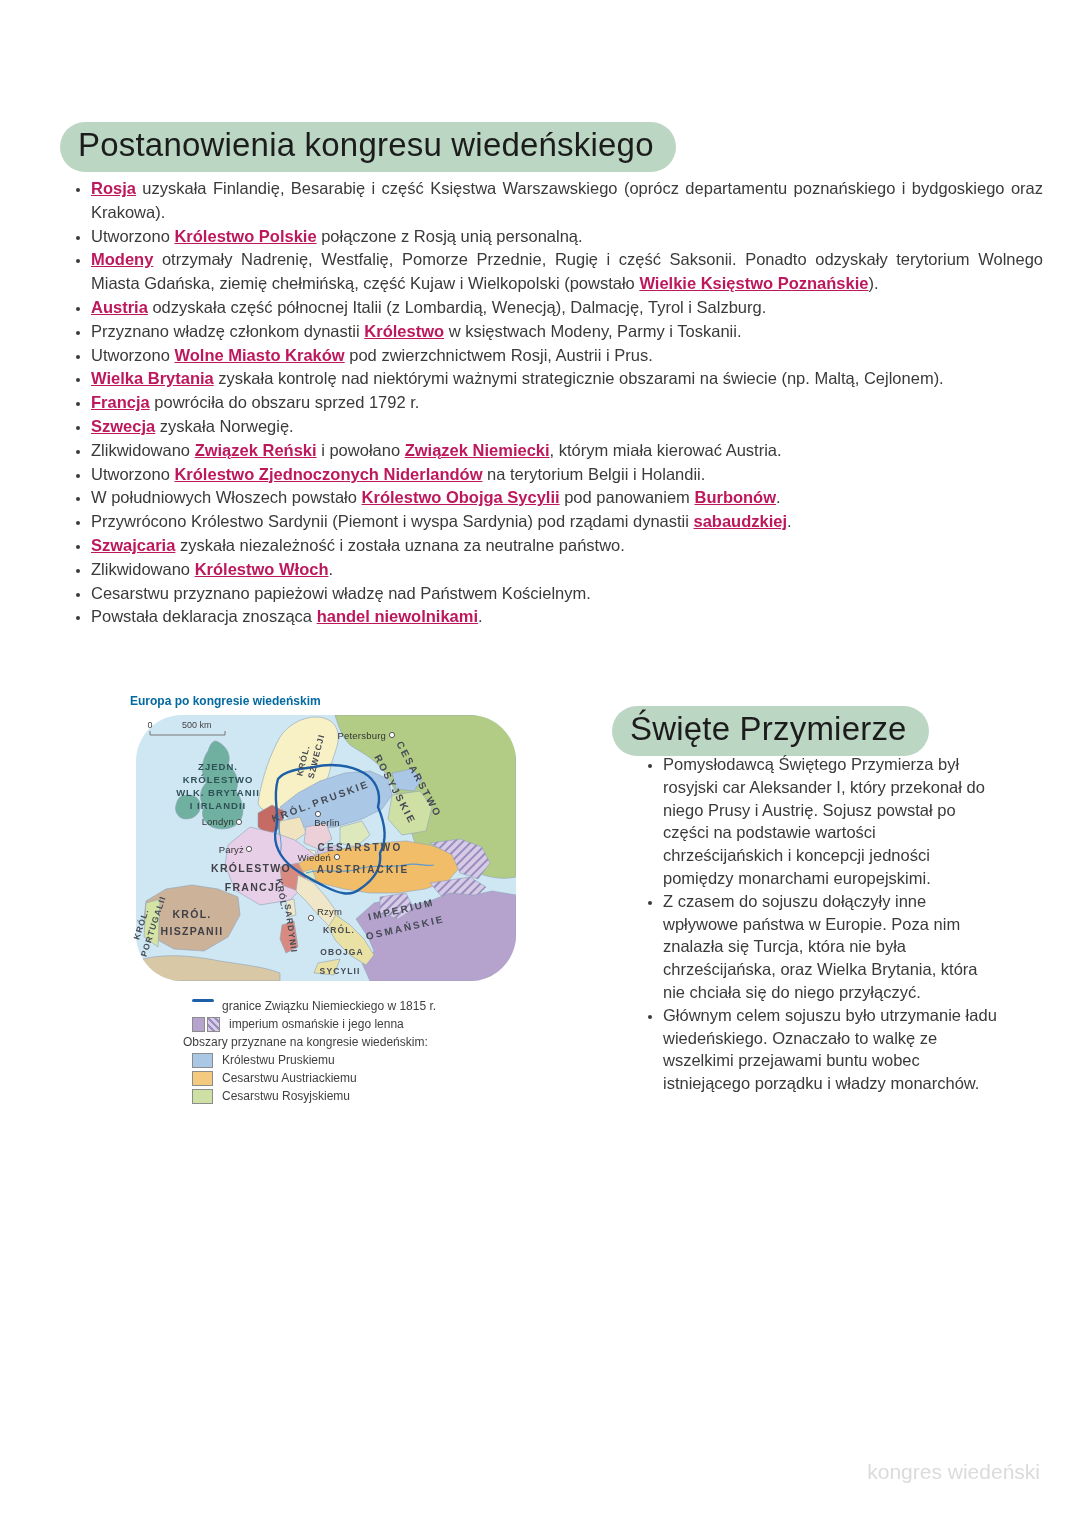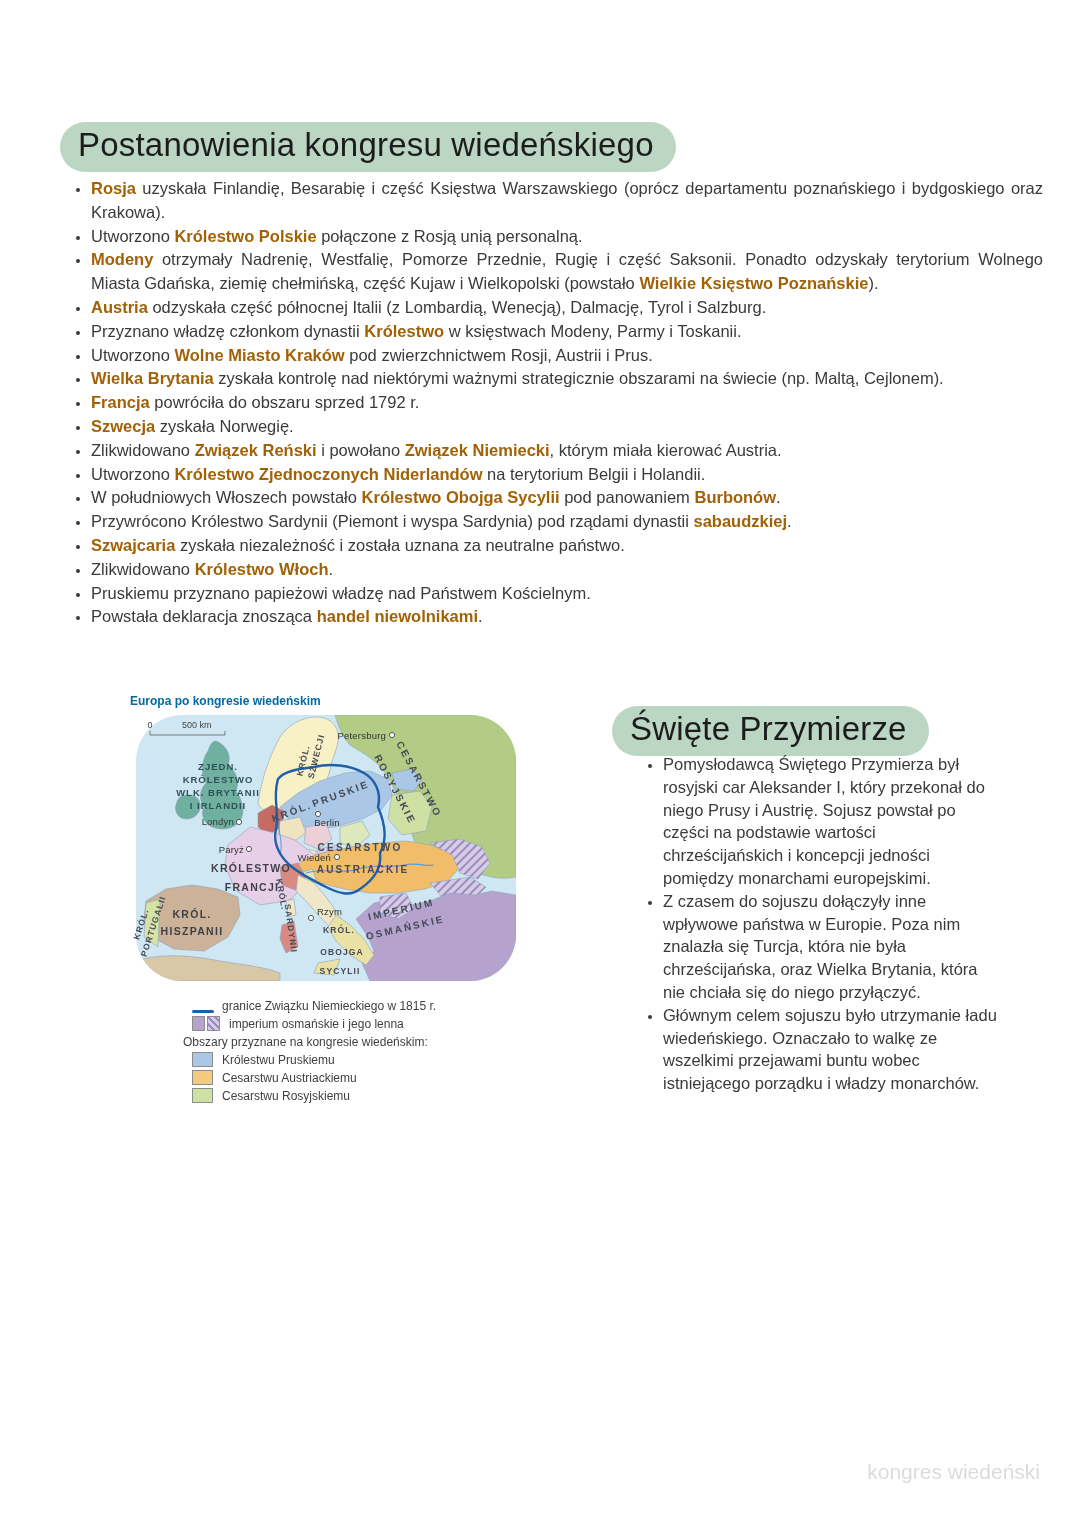--- a/index.html
+++ b/index.html
@@ -1,39 +1,39 @@
 <!DOCTYPE html>
 <html lang="pl"><head>
 <meta charset="utf-8">
 <style>
   html,body{margin:0;padding:0;}
   body{
     width:1080px;height:1528px;position:relative;background:#ffffff;
     font-family:"Liberation Sans",sans-serif;color:#3a3a3a;overflow:hidden;
   }
-  b{font-weight:700;color:#a16207;}
+  b{font-weight:700;color:#be185d;text-decoration:underline;}
   .pill{
     position:absolute;display:inline-block;background:#bbd6c3;border-radius:26px;
     padding:4px 22px 8px 18px;font-size:33px;font-weight:400;color:#1c1c1c;
     letter-spacing:.2px;white-space:nowrap;
   }
   #title-main{left:60px;top:100px;}
   #title-alliance{left:612px;top:684px;}
   
   #main-text{position:absolute;left:60px;top:177px;width:983px;font-size:16.5px;line-height:23.8px;}
   #main-text p{margin:0;}
   ul.doc-list{margin:0;padding-left:31px;list-style:disc;}
   ul.doc-list li{margin:0;padding:0;}
   #main-text ul.doc-list li{text-align:justify;}
   ul.doc-list li::marker{color:#3a3a3a;font-size:13px;}
   
   #map-block{position:absolute;left:130px;top:694px;width:392px;}
   .map-title{width:340px;text-align:left;font-size:12px;font-weight:700;color:#0369a1;margin:0 0 7px 0;}
   .legend{margin-top:10px;font-size:12px;color:#3f3f3f;}
-  .legend-row{display:flex;align-items:flex-end;margin:0 0 4px 62px;height:14px;}
+  .legend-row{display:flex;align-items:flex-start;margin:0 0 4px 62px;height:14px;}
   .legend-row.heading-row{margin-left:53px;}
   .legend-row .sw{width:19px;height:13px;border:1px solid #8c8c8c;margin-right:9px;flex:none;}
   .legend-row .sw.half{width:11px;margin-right:2px;}
   .legend-row .sw.half2{width:11px;margin-right:9px;}
   .legend-line{width:22px;height:3px;background:#1d5fa8;border-radius:2px;margin-right:8px;flex:none;}
   .sw-ottoman{background:#b5a3ce;}
   .sw-hatch{background:repeating-linear-gradient(45deg,#d7cce6 0 3px,#9b8cc0 3px 5px);}
   .sw-prussia{background:#aac7e6;}
   .sw-austria{background:#f3ca7e;}
   .sw-russia{background:#cfe0a4;}
@@ -66,21 +66,21 @@
       <li>Utworzono <b>Wolne Miasto Kraków</b> pod zwierzchnictwem Rosji, Austrii i Prus.</li>
       <li><b>Wielka Brytania</b> zyskała kontrolę nad niektórymi ważnymi strategicznie obszarami na świecie (np. Maltą, Cejlonem).</li>
       <li><b>Francja</b> powróciła do obszaru sprzed 1792 r.</li>
       <li><b>Szwecja</b> zyskała Norwegię.</li>
       <li>Zlikwidowano <b>Związek Reński</b> i powołano <b>Związek Niemiecki</b>, którym miała kierować Austria.</li>
       <li>Utworzono <b>Królestwo Zjednoczonych Niderlandów</b> na terytorium Belgii i Holandii.</li>
       <li>W południowych Włoszech powstało <b>Królestwo Obojga Sycylii</b> pod panowaniem <b>Burbonów</b>.</li>
       <li>Przywrócono Królestwo Sardynii (Piemont i wyspa Sardynia) pod rządami dynastii <b>sabaudzkiej</b>.</li>
       <li><b>Szwajcaria</b> zyskała niezależność i została uznana za neutralne państwo.</li>
       <li>Zlikwidowano <b>Królestwo Włoch</b>.</li>
-      <li>Pruskiemu przyznano papieżowi władzę nad Państwem Kościelnym.</li>
+      <li>Cesarstwu przyznano papieżowi władzę nad Państwem Kościelnym.</li>
       <li>Powstała deklaracja znosząca <b>handel niewolnikami</b>.</li>
     </ul>
 </div>
 
 <div id="map-block">
   <div class="map-title">Europa po kongresie wiedeńskim</div>
   <svg width="392" height="270" viewBox="0 0 392 270" aria-hidden="true">
     <defs>
       <pattern id="hatch" patternUnits="userSpaceOnUse" width="6" height="6" patternTransform="rotate(45)">
         <rect width="6" height="6" fill="#d7cce6"></rect>

